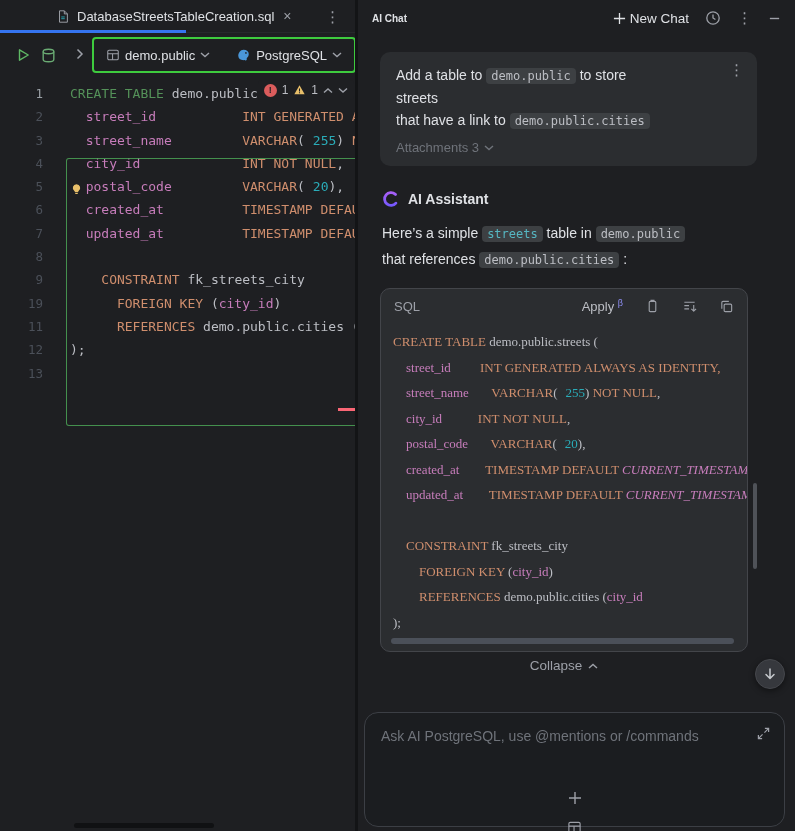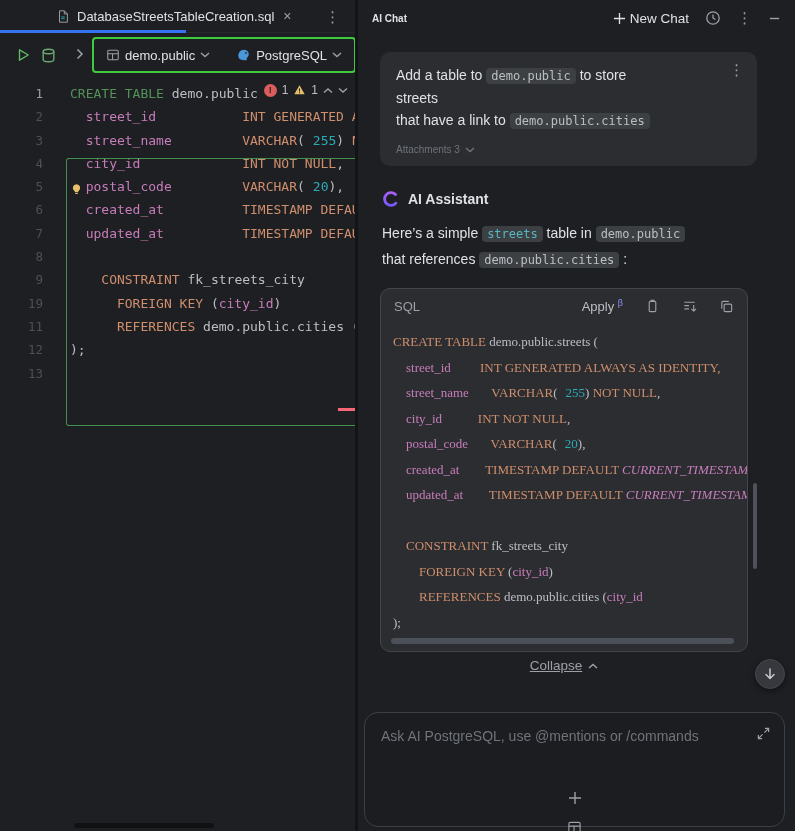--- a/index.html
+++ b/index.html
@@ -53,40 +53,40 @@
   .right-panel { position:absolute; left:358px; top:0; width:437px; height:831px; background:#1e1f22; overflow:hidden; }
   .chat-header { position:absolute; left:0; top:0; width:437px; height:36px; display:flex; align-items:center; padding:0 14px; }
   .chat-title { font-size:10px; font-weight:700; flex-grow:1; }
   .hdr-group { display:flex; align-items:center; gap:16px; }
   .new-chat { display:flex; align-items:center; gap:4px; font-size:13.5px; color:#dfe1e5; cursor:pointer; }
   .hdr-icon { color:#9da0a8; display:flex; align-items:center; cursor:pointer; font-size:15px; }
 
   .user-card { position:absolute; left:22px; top:52px; width:377px; height:114px; background:#2b2d30; border-radius:10px; padding:12px 16px; }
   .user-text { font-size:14px; line-height:22px; color:#dfe1e5; max-width:330px; }
   .card-kebab { position:absolute; right:13px; top:9px; color:#9da0a8; font-size:15px; cursor:pointer; }
-  .attachments { position:absolute; left:16px; bottom:11px; display:flex; align-items:center; gap:5px; color:#6f737a; font-size:10px; cursor:pointer; }
+  .attachments { position:absolute; left:16px; bottom:11px; display:flex; align-items:center; gap:5px; color:#6f737a; font-size:13px; cursor:pointer; }
 
   .chip { font-family:"DejaVu Sans Mono", monospace; font-size:12px; background:#3d4043; padding:1px 5px; border-radius:4px; color:#bcbec4; white-space:nowrap; }
   .chip-cyan { color:var(--chipCyan); }
 
   .ai-row { position:absolute; left:24px; top:190px; display:flex; align-items:center; gap:8px; }
   .ai-title { font-size:14px; font-weight:700; color:#dfe1e5; }
   .ai-msg { position:absolute; left:24px; top:221px; width:386px; font-size:14px; line-height:25px; color:#dfe1e5; }
 
   .ai-code-block { position:absolute; left:22px; top:288px; width:368px; height:364px; background:#2b2d30; border:1px solid #43454a; border-radius:10px; overflow:hidden; }
   .block-header { height:34px; display:flex; align-items:center; padding:12px 13px; gap:22px; }
   .block-lang { color:#9da0a8; font-size:13px; flex-grow:1; }
   .apply-btn { color:#bcbec4; font-size:13px; cursor:pointer; }
   .apply-btn sup { color:#8f8ff5; font-size:9px; }
   .hicon { color:#9da0a8; display:flex; cursor:pointer; }
   .block-code { position:absolute; left:12px; top:40px; right:0; bottom:18px; overflow:hidden; }
   .block-code .cl { height:25.5px; line-height:25.5px; font-family:Liberation Serif, serif; font-size:13px; white-space:pre; }
   .block-hscroll { position:absolute; left:10px; bottom:7px; width:343px; height:6px; background:#4b5059; border-radius:3px; cursor:pointer; }
 
-  .collapse-row { position:absolute; left:22px; top:658px; width:368px; display:flex; align-items:center; justify-content:center; gap:6px; color:#9da0a8; font-size:13.5px; cursor:pointer;text-decoration:underline; }
+  .collapse-row { position:absolute; left:22px; top:658px; width:368px; display:flex; align-items:center; justify-content:center; gap:6px; color:#9da0a8; font-size:13.5px; cursor:pointer; }
 
   .panel-vscroll { position:absolute; left:395px; top:483px; width:4px; height:86px; background:#4f5258; border-radius:2px; cursor:pointer; }
 
   .scroll-down-btn { position:absolute; left:397px; top:659px; width:30px; height:30px; border-radius:50%; background:#36383d; border:1px solid #45474c; display:flex; align-items:center; justify-content:center; color:#c6c9ce; box-shadow:0 2px 6px rgba(0,0,0,0.45); cursor:pointer; }
 
   .input-card { position:absolute; left:6px; top:712px; width:421px; height:115px; background:#1b1d20; border:1px solid #3c3f45; border-radius:14px; }
   .input-placeholder { position:absolute; left:16px; top:15px; font-size:14px; color:#6f737a; cursor:text; }
   .expand-icon { position:absolute; right:14px; top:14px; color:#9da0a8; display:flex; cursor:pointer; }
   .input-bottom { position:absolute; left:13px; right:13px; bottom:9px; height:26px; display:flex; align-items:center; gap:15px; color:#9da0a8;flex-direction:column; }
   .mode-select { display:flex; align-items:center; gap:5px; font-size:13.5px; color:#9da0a8; cursor:pointer; }

